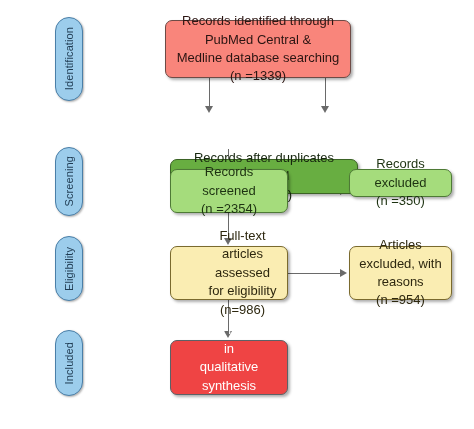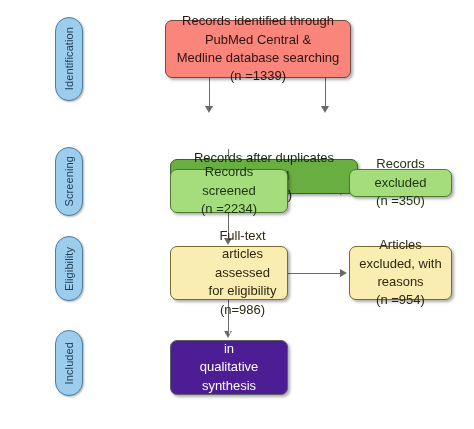--- a/index.html
+++ b/index.html
@@ -68,21 +68,21 @@
     background: #A5DC7C;
     border: 1.3px solid #4E7A36;
     color: #1D3211;
   }
   .box.yellow {
     background: #FAEDB2;
     border: 1.3px solid #7A6A2E;
     color: #2E2810;
   }
   .box.blue {
-    background: #4c1d95;
+    background: #ef4444;
     border: 1.3px solid #5C6166;
     color: #ffffff;
   }
   .vline {
     position: absolute;
     width: 1.3px;
     background: #6A6A6A;
   }
   .hline {
     position: absolute;
@@ -154,21 +154,21 @@
 (n =1339)</span>
   </div>
 
   <div class="box dgreen" style="left:170px; top:115px; width:188px; height:35px;margin-top:44px;">
     <span class="box-text">Records after duplicates removed
 (n =1336)</span>
   </div>
 
   <div class="box lgreen" style="left:170px; top:169px; width:118px; height:44px;">
     <span class="box-text">Records screened
-(n =2234)</span>
+(n =2354)</span>
   </div>
 
   <div class="box lgreen" style="left:349px; top:169px; width:103px; height:28px;">
     <span class="box-text">Records excluded
 (n =350)</span>
   </div>
 
   <div class="box yellow" style="left:170px; top:246px; width:118px; height:54px;padding-left:33px;">
     <span class="box-text">Full-text articles assessed
 for eligibility

